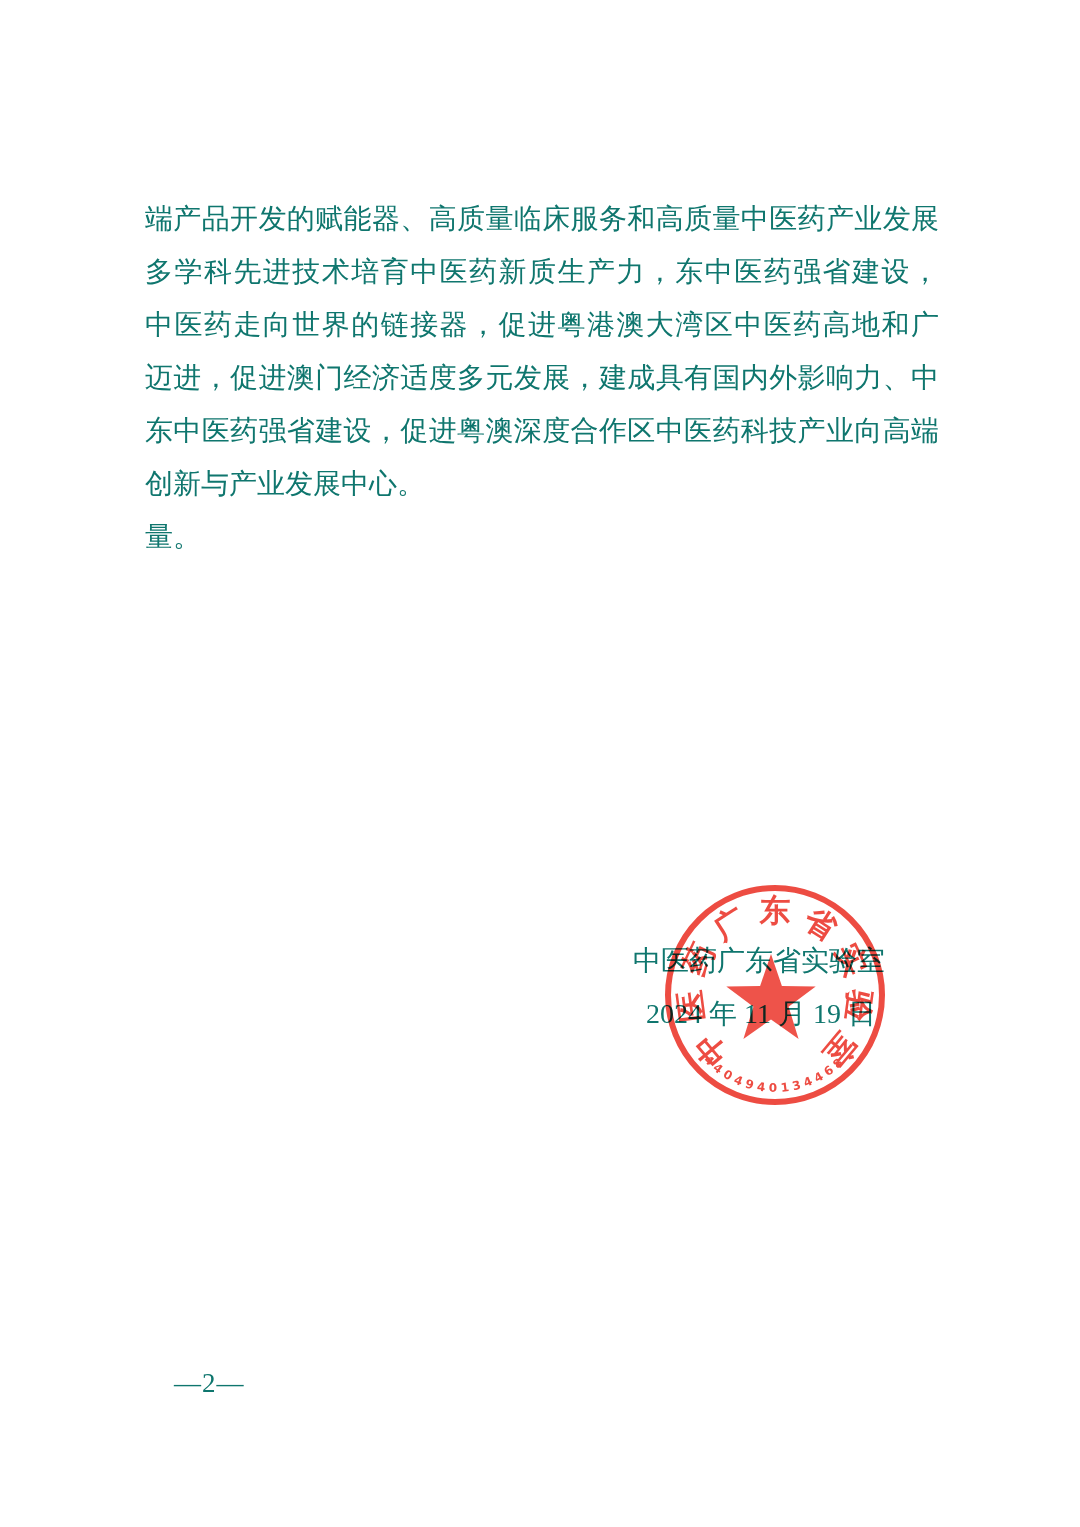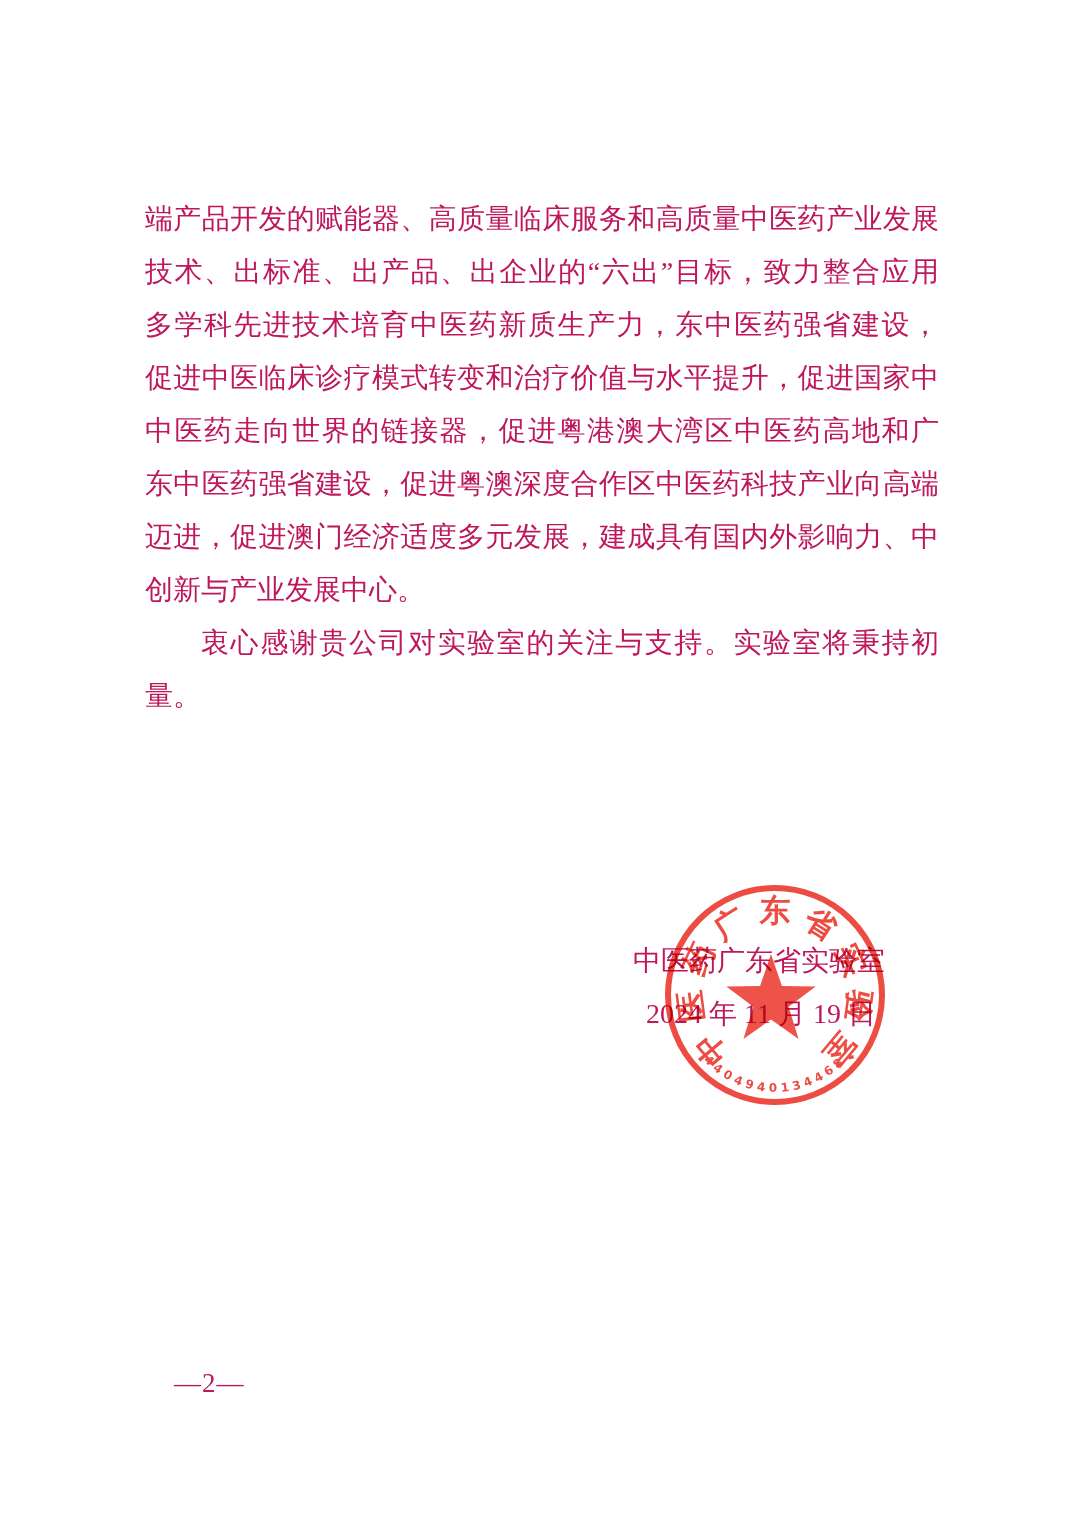--- a/index.html
+++ b/index.html
@@ -3,21 +3,21 @@
 <meta charset="utf-8">
 <style>
   * { box-sizing: border-box; }
   html, body { margin: 0; padding: 0; background: #ffffff; }
   .page {
     position: relative;
     width: 980px;
     height: 1527px;
     background: #ffffff;
     font-family: "Liberation Serif", "DejaVu Serif", serif;
-    color: #be185d;
+    color: #0f766e;
     overflow: hidden;
     text-decoration: underline;
   }
   .body-text {
     position: absolute;
     left: 145px;
     top: 192px;
     width: 794px;
     font-size: 28px;
     line-height: 53px;
@@ -65,28 +65,25 @@
     letter-spacing: 1px;
   }
 </style>
 </head>
 <body>
 
 <div class="page">
 
   <div class="body-text">
     <div class="line full">端产品开发的赋能器、高质量临床服务和高质量中医药产业发展</div>
-    <div class="line full">技术、出标准、出产品、出企业的“六出”目标，致力整合应用</div>
     <div class="line full">多学科先进技术培育中医药新质生产力，东中医药强省建设，</div>
-    <div class="line full">促进中医临床诊疗模式转变和治疗价值与水平提升，促进国家中</div>
     <div class="line full">中医药走向世界的链接器，促进粤港澳大湾区中医药高地和广</div>
+    <div class="line full">迈进，促进澳门经济适度多元发展，建成具有国内外影响力、中</div>
     <div class="line full">东中医药强省建设，促进粤澳深度合作区中医药科技产业向高端</div>
-    <div class="line full">迈进，促进澳门经济适度多元发展，建成具有国内外影响力、中</div>
     <div class="line last">创新与产业发展中心。</div>
-    <div class="line full indent">衷心感谢贵公司对实验室的关注与支持。实验室将秉持初</div>
     <div class="line last">量。</div>
   </div>
 
   <div class="signature-block">
     <div class="org-line">中医药广东省实验室</div>
     <div class="date-line">2024 年 11 月 19 日</div>
   </div>
 
   <div class="seal">
     <svg viewBox="0 0 240 240" xmlns="http://www.w3.org/2000/svg">

